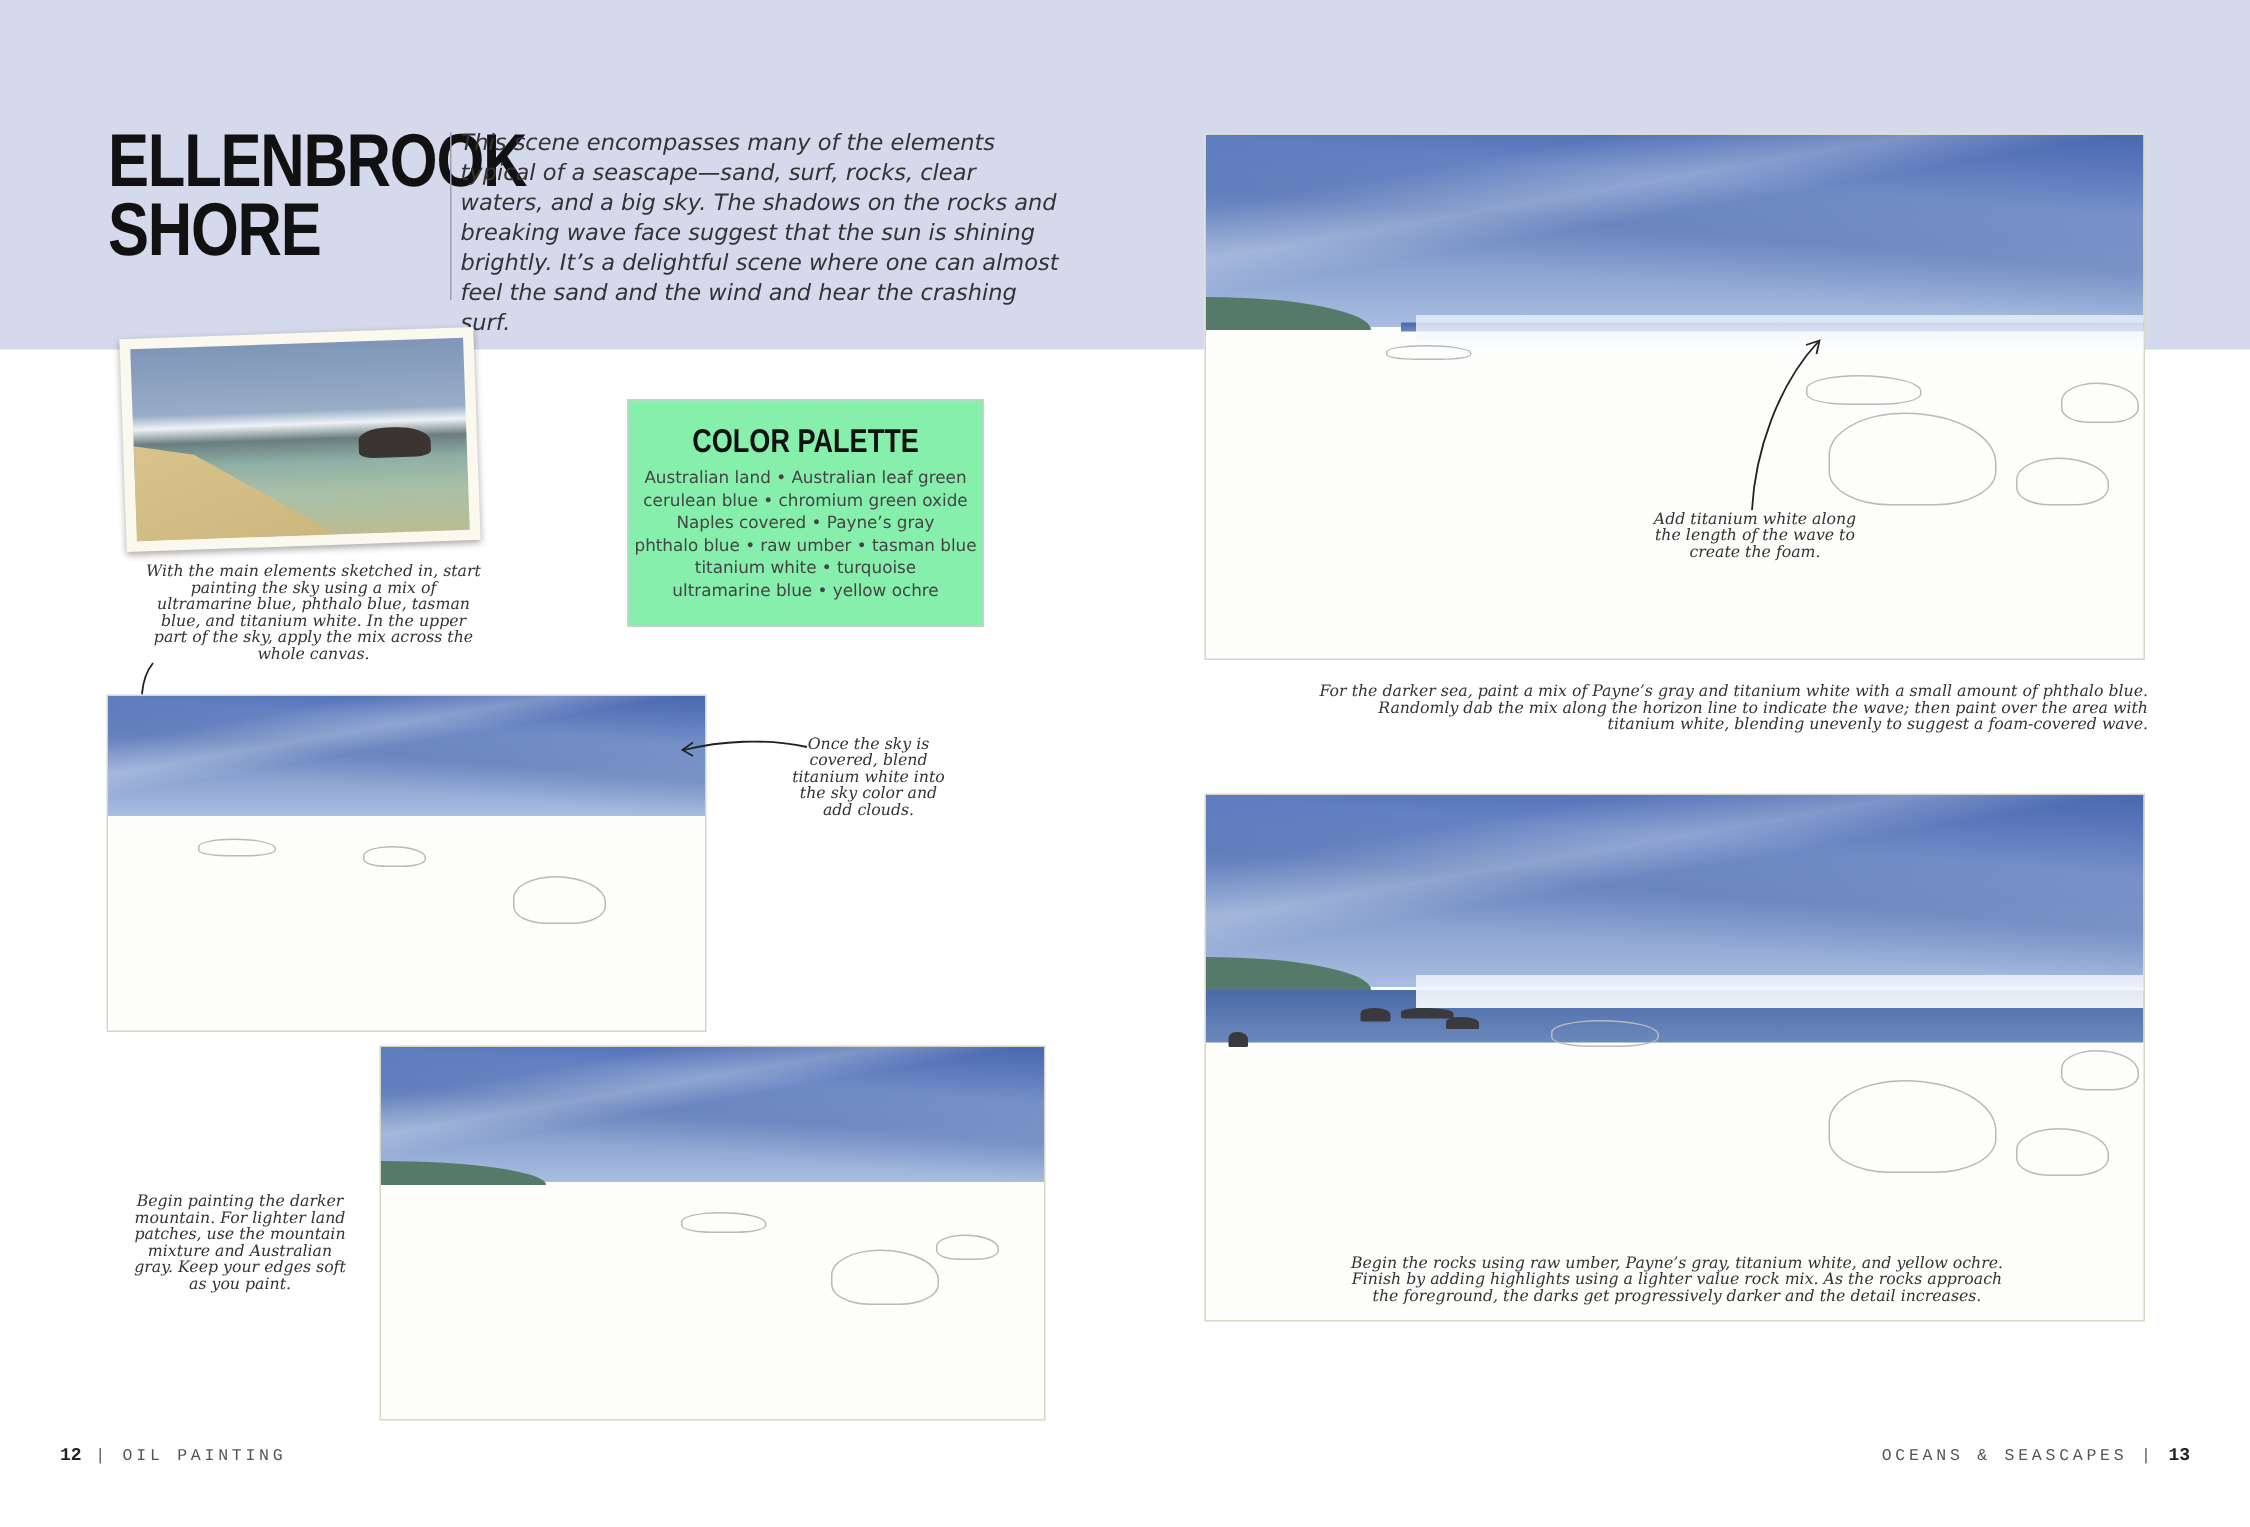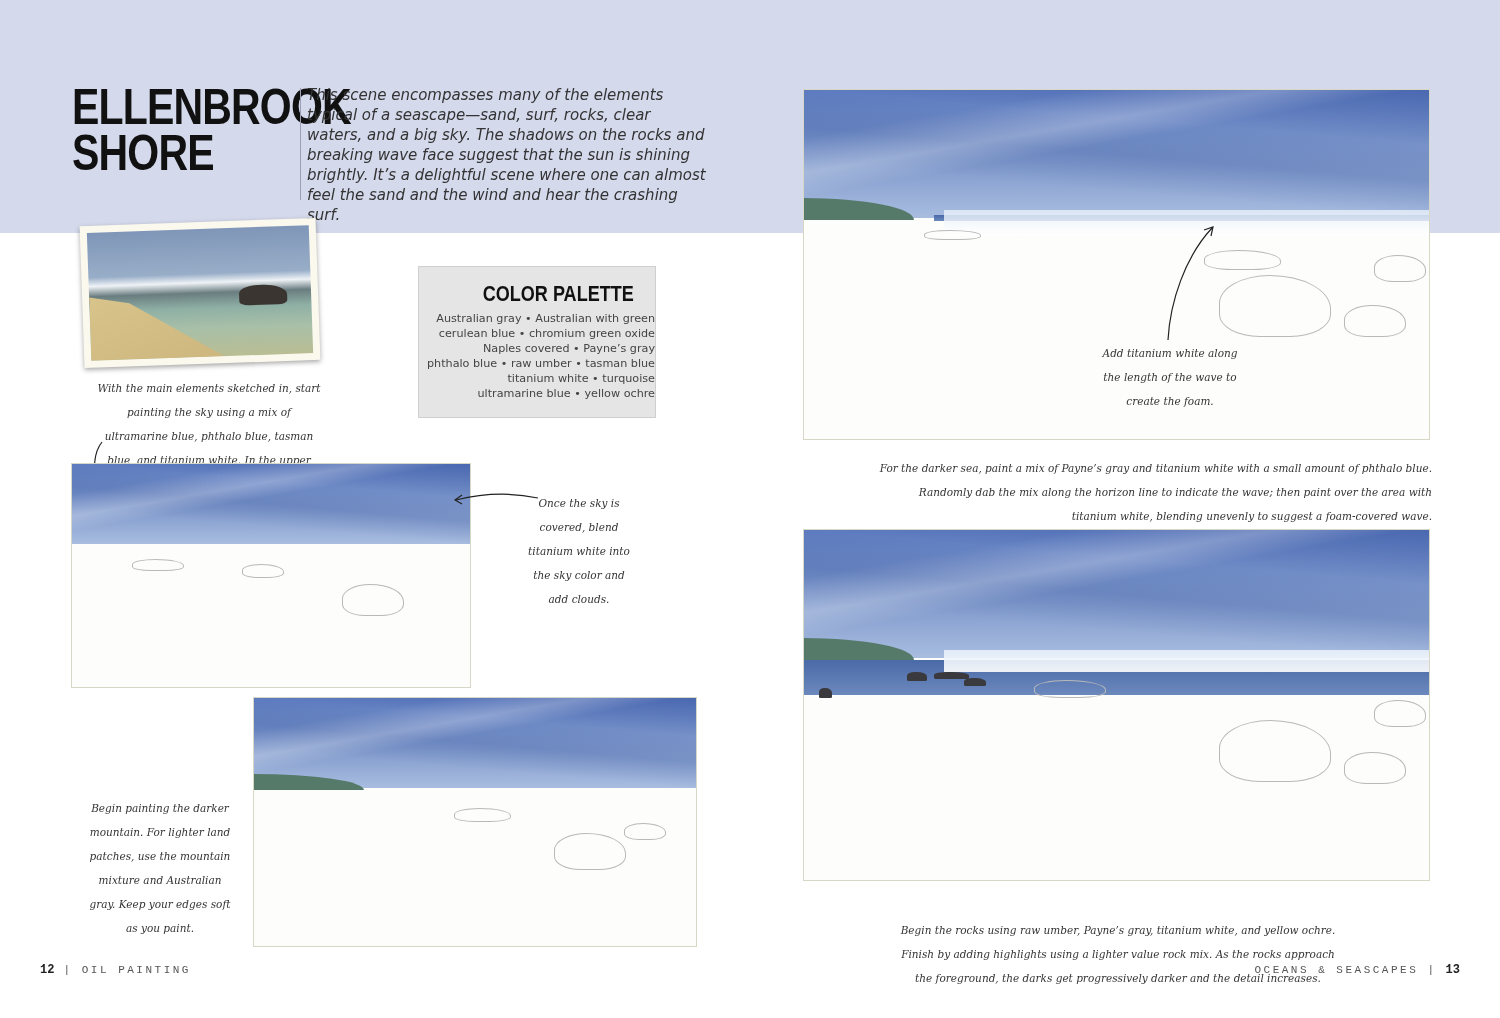--- a/index.html
+++ b/index.html
@@ -7,29 +7,29 @@
          font-family:"Liberation Sans", sans-serif; color:#222; }
   .band { position:absolute; left:0; top:0; width:1500px; height:233px; background:#d4d9ec; }
   .title { position:absolute; left:72px; top:84px; font-family:"Liberation Sans Narrow","Liberation Sans", sans-serif;
            font-weight:bold; font-size:50px; line-height:46px; letter-spacing:-1px; color:#111;
            transform:scaleX(0.82); transform-origin:left top; text-transform:uppercase; }
   .title div { white-space:nowrap; }
   .title-rule { position:absolute; left:300px; top:88px; width:1px; height:112px; background:#9aa0b5; }
   .intro { position:absolute; left:307px; top:85px; width:400px; font-size:15px; line-height:20px; color:#333;
            font-family:"DejaVu Sans", sans-serif; font-weight:300;font-style:italic; }
   .caption { position:absolute; font-family:"DejaVu Serif", serif; font-style:italic; font-size:10.5px;
-             line-height:24px; color:#333; text-align:center; }
+             line-height:11px; color:#333; text-align:center; }
   .photo { position:absolute; left:82px; top:222px; width:222px; height:128px; background:#fbf8ee;
            padding:7px; box-shadow:0 2px 5px rgba(0,0,0,0.35); transform:rotate(-2deg); }
   .photo-inner { width:100%; height:100%; position:relative; overflow:hidden;
      background:linear-gradient(180deg,#7f96b8 0%,#98adc7 35%,#eef2f6 42%,#6a7d80 50%,#8fb0a5 62%,#a9c0a8 78%,#b9bd93 100%); }
   .photo-sand { position:absolute; left:0; bottom:0; width:60%; height:55%;
      background:linear-gradient(160deg,#d9c48c,#cdb77e); clip-path:polygon(0 10%,30% 20%,100% 100%,0 100%); }
   .photo-rock { position:absolute; left:150px; top:58px; width:48px; height:20px; background:#3a3530; border-radius:40% 50% 20% 20%; }
-  .palette { position:absolute; left:418px; top:266px; width:236px; height:150px; border:1px solid #cfcfcf; background:#e5e5e5; text-align:right; }
+  .palette { position:absolute; left:418px; top:266px; width:236px; height:150px; border:1px solid #cfcfcf; background:#86efac; text-align:center; }
   .palette h3 { margin:14px 0 4px; font-family:"Liberation Sans", sans-serif; font-weight:bold; font-size:22px;
                 letter-spacing:0; transform:scaleX(0.82); color:#111; }
   .palette p { margin:0; font-size:11.2px; line-height:15px; color:#444; font-family:"DejaVu Sans", sans-serif; }
   .painting { position:absolute; border:1px solid #d8d6c4; background:#fdfdfb; overflow:hidden; }
   .sky { position:absolute; left:0; top:0; width:100%;
      background:
        linear-gradient(170deg, rgba(255,255,255,0) 20%, rgba(255,255,255,0.25) 35%, rgba(255,255,255,0) 45%),
        linear-gradient(185deg, rgba(40,70,150,0.35) 0%, rgba(255,255,255,0) 30%, rgba(60,90,160,0.25) 50%, rgba(255,255,255,0) 70%),
        linear-gradient(180deg,#5d7bbf 0%,#7e98cb 55%,#a9bde0 100%); }
   .mountain { position:absolute; background:#557a6a; border-radius:0 100% 0 0; }
@@ -55,21 +55,21 @@
 
 <div class="photo">
   <div class="photo-inner">
     <div class="photo-sand"></div>
     <div class="photo-rock"></div>
   </div>
 </div>
 
 <div class="palette">
   <h3>COLOR PALETTE</h3>
-  <p>Australian gray • Australian with green</p>
+  <p>Australian land • Australian leaf green</p>
   <p>cerulean blue • chromium green oxide</p>
   <p>Naples covered • Payne’s gray</p>
   <p>phthalo blue • raw umber • tasman blue</p>
   <p>titanium white • turquoise</p>
   <p>ultramarine blue • yellow ochre</p>
 </div>
 
 <div class="caption" style="left:96px; top:376px; width:226px;">With the main elements sketched in, start painting the sky using a mix of ultramarine blue, phthalo blue, tasman blue, and titanium white. In the upper part of the sky, apply the mix across the whole canvas.</div>
 <svg class="arrow" style="left:90px; top:440px;" width="20" height="50">
   <path d="M12 2 C4 12, 2 30, 8 46" stroke="#222" stroke-width="1.2" fill="none"></path>
@@ -122,21 +122,21 @@
   <div class="foam" style="left:140px; top:120px; width:485px; height:22px; opacity:0.9;"></div>
   <div class="darkrock" style="left:103px; top:142px; width:20px; height:9px;"></div>
   <div class="darkrock" style="left:130px; top:142px; width:35px; height:7px;"></div>
   <div class="darkrock" style="left:160px; top:148px; width:22px; height:8px;"></div>
   <div class="darkrock" style="left:15px; top:158px; width:13px; height:10px;"></div>
   <div class="sketch" style="left:415px; top:190px; width:110px; height:60px;"></div>
   <div class="sketch" style="left:540px; top:222px; width:60px; height:30px;"></div>
   <div class="sketch" style="left:570px; top:170px; width:50px; height:25px;"></div>
   <div class="sketch" style="left:230px; top:150px; width:70px; height:16px;"></div>
 </div>
-<div class="caption" style="left:900px; top:918px; width:436px;">Begin the rocks using raw umber, Payne’s gray, titanium white, and yellow ochre. Finish by adding highlights using a lighter value rock mix. As the rocks approach the foreground, the darks get progressively darker and the detail increases.</div>
+<div class="caption" style="left:900px; top:837px; width:436px;">Begin the rocks using raw umber, Payne’s gray, titanium white, and yellow ochre. Finish by adding highlights using a lighter value rock mix. As the rocks approach the foreground, the darks get progressively darker and the detail increases.</div>
 
 <div class="footer" style="left:40px;">
   <b>12</b>
   <span>|</span>
   <span>OIL PAINTING</span>
 </div>
 <div class="footer" style="right:40px;text-align:right;">
   <span>OCEANS &amp; SEASCAPES</span>
   <span>|</span>
   <b>13</b>

